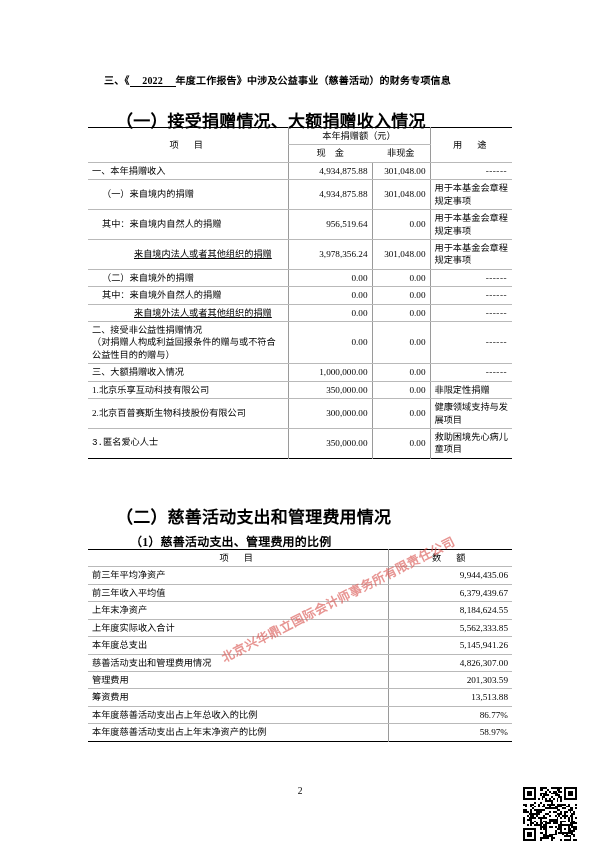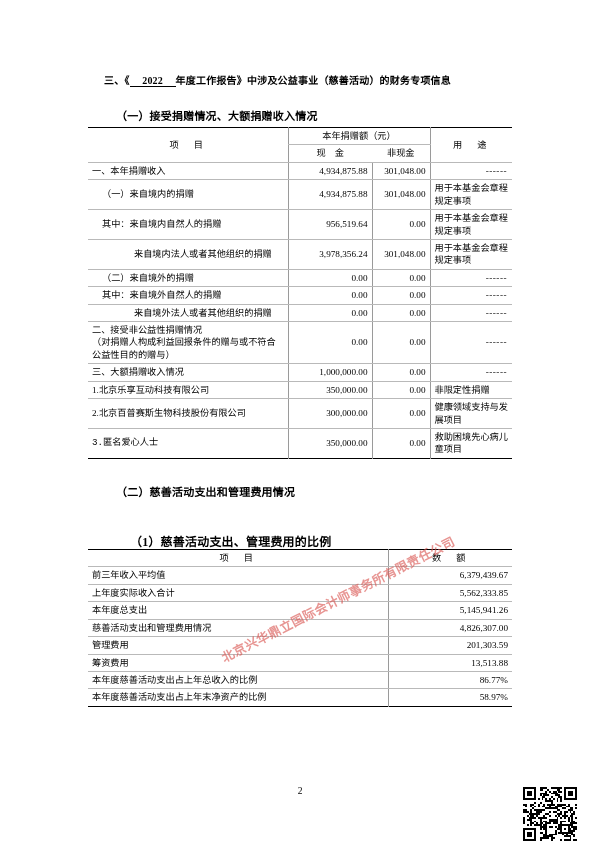--- a/index.html
+++ b/index.html
@@ -38,26 +38,26 @@
     display: inline-block;
     min-width: 46px;
     text-align: center;
     border-bottom: 1px solid #000;
     font-weight: bold;
   }
 
   .sub-heading {
     position: absolute;
     font-weight: bold;
-    font-size: 11px;
+    font-size: 17px;
     letter-spacing: 0.2px;
     white-space: nowrap;
   }
   .sub-heading.h-a { left: 116px; top: 107px; }
-  .sub-heading.h-b { left: 116px; top: 483px; }
+  .sub-heading.h-b { left: 116px; top: 503px; }
   .sub-heading.h-c {
     left: 130px;
     top: 532px;
     font-weight: bold;
     font-size: 12px;
   }
 
   
   table {
     border-collapse: collapse;
@@ -100,21 +100,21 @@
   }
   thead .hdr-spaced { letter-spacing: 3px; }
 
   td.c-item { text-align: left; padding-left: 4px; }
   td.c-num  { text-align: right; padding-right: 5px; margin-top: 36px; }
   td.c-use  { text-align: left; padding-left: 4px; }
   td.c-use.dashes { text-align: right; padding-right: 5px; letter-spacing: 0.5px;}
   td.c-amount { text-align: right; padding-right: 8px; }
 
   .ind-1 { padding-left: 14px !important; }
-  .ind-2 { padding-left: 46px !important; }
+  .ind-2 { padding-left: 46px !important; text-decoration: underline; }
 
   .two-line { line-height: 1.45; }
 
   
   .page-number {
     position: absolute;
     left: 0;
     right: 0;
     top: 786px;
     text-align: center;
@@ -266,22 +266,30 @@
         <col style="width:124px">
       </colgroup>
       <thead>
         <tr>
           <th class="hdr-spaced">项　目</th>
           <th class="hdr-spaced vline-l">数　额</th>
         </tr>
       </thead>
       <tbody id="expense-body">
           <tr>
+            <td class="c-item">前三年平均净资产</td>
+            <td class="c-amount vline-l">9,944,435.06</td>
+          </tr>
+          <tr>
             <td class="c-item">前三年收入平均值</td>
             <td class="c-amount vline-l">6,379,439.67</td>
+          </tr>
+          <tr>
+            <td class="c-item">上年末净资产</td>
+            <td class="c-amount vline-l">8,184,624.55</td>
           </tr>
           <tr>
             <td class="c-item">上年度实际收入合计</td>
             <td class="c-amount vline-l">5,562,333.85</td>
           </tr>
           <tr>
             <td class="c-item">本年度总支出</td>
             <td class="c-amount vline-l">5,145,941.26</td>
           </tr>
           <tr>

